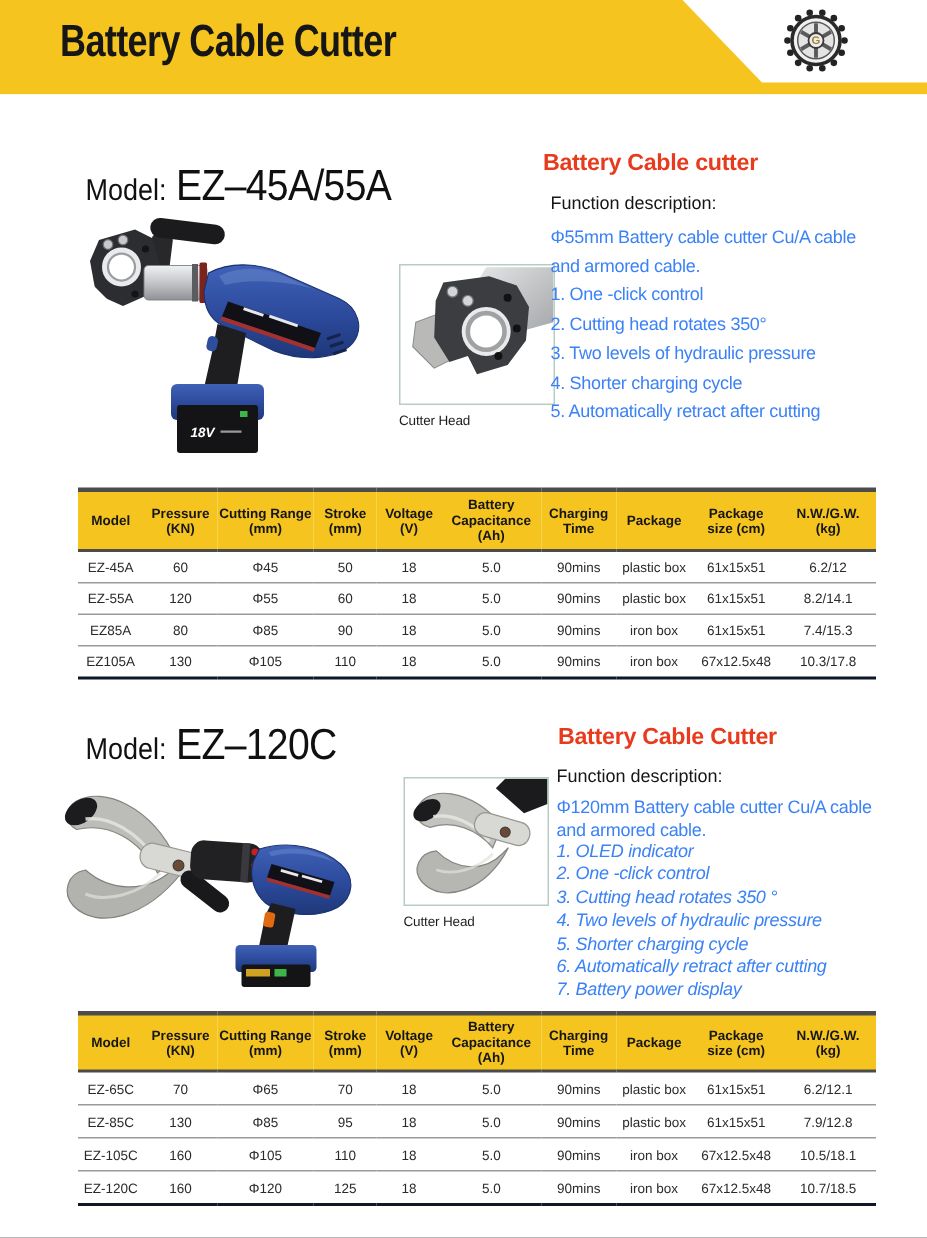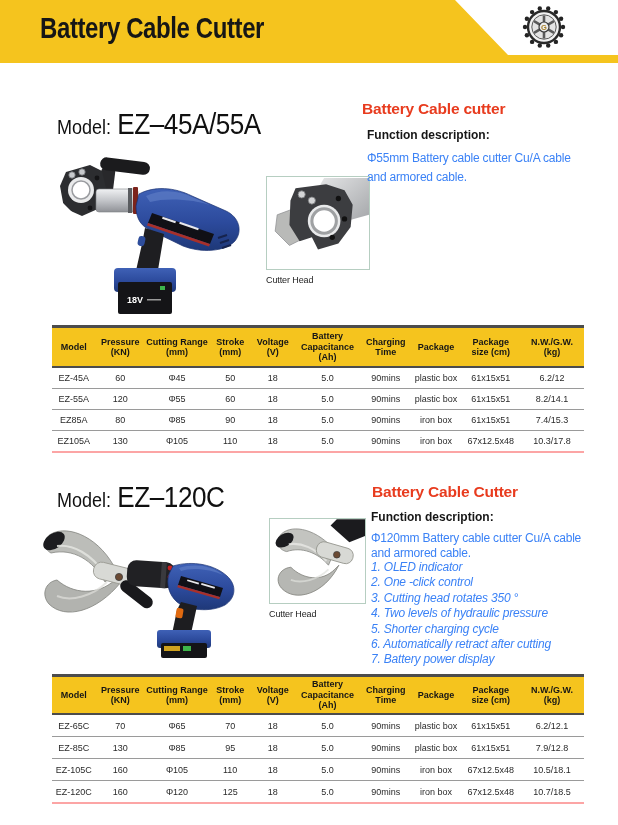--- a/index.html
+++ b/index.html
@@ -21,21 +21,21 @@
   }
   .hdr-logo{position:absolute;left:520px;top:3px;width:48px;height:50px;}
   
   .model-line{position:absolute;display:flex;align-items:baseline;gap:7px;
     transform:scaleX(.9);transform-origin:left center;white-space:nowrap;}
   .model-label{font-size:20px;color:#101010;}
   .model-number{font-size:29px;color:#101010;letter-spacing:-.5px;}
   .info{position:absolute;width:238px;}
   .info h2{margin:0 0 10px 0;font-size:15.5px;font-weight:bold;color:#E83B1E;
     letter-spacing:-.2px;white-space:nowrap;}
-  .info h3{margin:0 0 7px 5px;font-size:12px;font-weight:bold;color:#161616;}
+  .info h3{margin:0 0 7px 5px;font-size:12px;font-weight:normal;color:#161616;}
   .desc,.features{margin-left:5px;font-size:12px;color:#3b82f6;}
   .desc .line,.features .line{white-space:nowrap;letter-spacing:-.2px;}
   .s1 .desc .line{line-height:19px;}
   .s1 .features .line{line-height:19.6px;}
   .s2 .desc .line{line-height:14.5px;}
   .s2 .features .line{line-height:15.4px;font-style:italic;}
   .s2 .info h2{margin-left:6px;margin-bottom:9px;}
   
   .inset{position:absolute;margin:0;padding-left:20px;}
   .inset-box{background:#fff;border:1px solid #b6cec1;}
@@ -50,21 +50,21 @@
     background:#F5C41E;color:#161616;font-size:9px;font-weight:bold;
     text-align:center;vertical-align:middle;white-space:pre-line;line-height:10.5px;
     border-bottom:2px solid #4c4c4c;padding:0 1px;
   }
   .t1 th{height:38px;} .t2 th{height:36px;}
   table.spec td{
     font-size:9px;color:#2a2a2a;text-align:center;vertical-align:middle;
     border-bottom:1px solid #9a9a9a;padding:0 1px;background:#fff;
   }
   .t1 td{height:20px;} .t2 td{height:21px;}
-  table.spec tr:last-child td{border-bottom:2px solid #fca5a5;}
+  table.spec tr:last-child td{border-bottom:2px solid #0f172a;}
 </style>
 </head>
 <body>
 
 <div class="page">
 
   <div class="hdr">
     <div class="hdr-band"></div>
     <h1 class="hdr-title">Battery Cable Cutter</h1>
     <div class="hdr-logo">
@@ -97,21 +97,21 @@
       </svg>
     </div>
   </div>
 
   <section class="s1">
     <div class="model-line" style="left:57px;top:108px;">
       <span class="model-label">Model:</span>
       <span class="model-number">EZ–45A/55A</span>
     </div>
 
-    <div class="tool" style="left:50px;top:156px;width:200px;height:162px;">
+    <div class="tool" style="left:50px;top:144px;width:200px;height:162px;font-style:italic;">
       <svg viewBox="0 0 200 162" width="200" height="162">
         <defs>
           <linearGradient id="chrome1" x1="0" y1="0" x2="0" y2="1">
             <stop offset="0" stop-color="#f0f1f3"></stop>
               <stop offset=".5" stop-color="#c3c5c9"></stop>
               <stop offset="1" stop-color="#8f9196"></stop>
           </linearGradient>
           <linearGradient id="blue1" x1="0" y1="0" x2="0" y2="1">
             <stop offset="0" stop-color="#3f61b6"></stop>
               <stop offset=".55" stop-color="#2c4a9c"></stop>
@@ -186,20 +186,27 @@
       <figcaption>Cutter Head</figcaption>
     </figure>
 
     <div class="info" style="left:362px;top:100px;">
       <h2>Battery Cable cutter</h2>
       <h3>Function description:</h3>
       <div class="desc">
           <div class="line">Φ55mm Battery cable cutter Cu/A cable</div>
           <div class="line">and armored cable.</div>
         </div>
+      <div class="features">
+          <div class="line">1. One -click control</div>
+          <div class="line">2. Cutting head rotates 350°</div>
+          <div class="line">3. Two levels of hydraulic pressure</div>
+          <div class="line">4. Shorter charging cycle</div>
+          <div class="line">5. Automatically retract after cutting</div>
+        </div>
     </div>
 
     <table class="spec t1" style="top:325px;">
       <colgroup>
         <col style="width:8.2%">
           <col style="width:9.3%">
           <col style="width:12%">
           <col style="width:8%">
           <col style="width:8%">
         <col style="width:12.6%">

